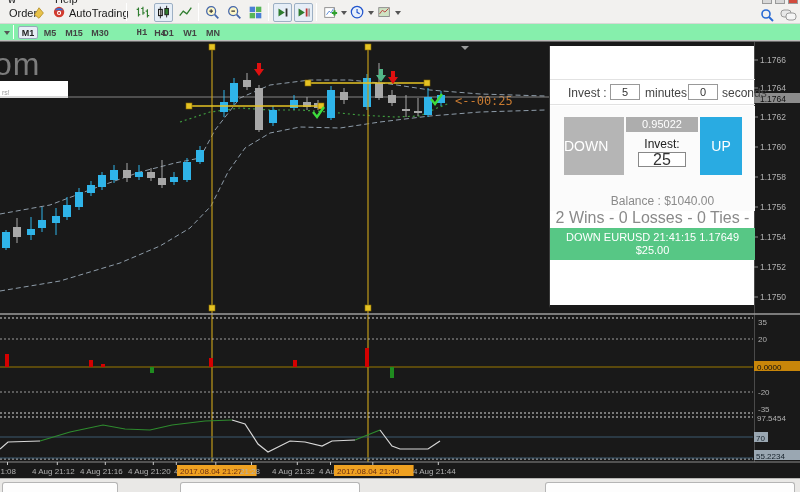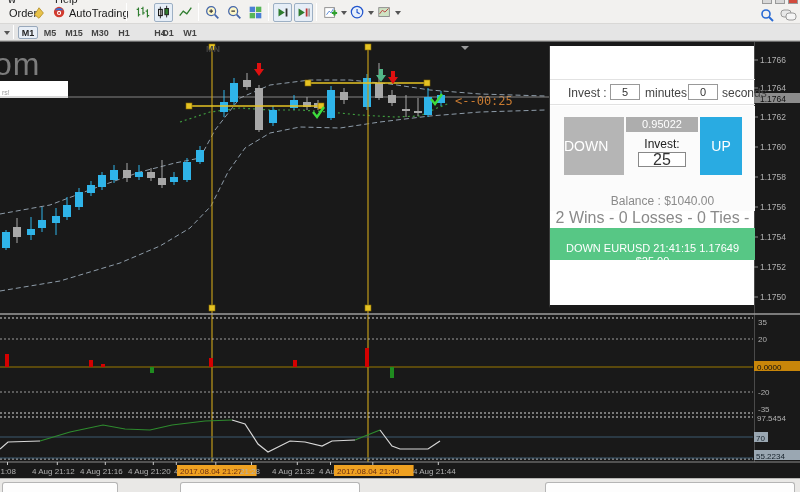--- a/index.html
+++ b/index.html
@@ -4,21 +4,21 @@
 <style>
   * { margin:0; padding:0; box-sizing:border-box; }
   html,body { width:800px; height:492px; overflow:hidden; background:#191919;
               font-family:"Liberation Sans", sans-serif; }
   #stage { position:relative; width:800px; height:492px; }
 
   
   #toolbar1 { position:absolute; left:0; top:0; width:800px; height:24px;
               background:#f2f1ef; border-bottom:1px solid #d9d8d6; z-index:5; overflow:hidden;}
   #toolbar2 { position:absolute; left:0; top:24px; width:800px; height:17px;
-              background:#e5e5e5; border-bottom:1px solid #bdbcba; z-index:5;}
+              background:#86efac; border-bottom:1px solid #bdbcba; z-index:5;}
   .menu-sliver { position:absolute; top:-7px; font-size:11px; color:#222; }
   .tb-label { position:absolute; top:7px; font-size:11px; color:#1a1a1a; }
   .tb-btn { position:absolute; top:3px; width:19px; height:19px; border:1px solid transparent;
             border-radius:2px; }
   .tb-btn.pressed { border:1px solid #9db0c4; background:#e6eef7; }
   .tb-sep { position:absolute; top:3px; width:1px; height:18px; background:#c9c8c6;
             border-right:1px solid #ffffff; }
   .caret { position:absolute; width:0; height:0; border-left:3px solid transparent;
            border-right:3px solid transparent; border-top:4px solid #555; }
   .tf-btn { position:absolute; top:2px; height:13px; font-size:9px; font-weight:bold; color:#444;
@@ -60,21 +60,21 @@
   #invest-input { position:absolute; left:88px; top:46px; width:48px; height:15px;
                   border:1px solid #888; text-align:center; font-size:16px; color:#333;}
   #up-btn { position:absolute; left:150px; top:11px; width:42px; height:58px; background:#29abe2;
             color:#fff; font-size:14px; text-align:center; line-height:58px; }
   #balance-line { position:absolute; left:0; top:148px; width:225px; text-align:center;
                   font-size:12px; color:#8a8a8a; }
   #stats-line { position:absolute; left:0; top:163px; width:205px; text-align:center;
                 font-size:16px; color:#8a8a8a; }
   #trade-banner { position:absolute; left:0; top:182px; width:205px; height:32px;
                   background:#57c785; color:#fff; font-size:11px; text-align:center;
-                  padding-top:14px; line-height:13px;}
+                  padding-top:3px; line-height:13px;}
 
   
   #bottom-strip { position:absolute; left:0; top:478px; width:800px; height:14px;
                   background:#e9e8e6; z-index:5; border-top:1px solid #b7b6b4;}
   .dock-box { position:absolute; top:3px; height:11px; background:#fdfdfd;
               border:1px solid #b5b5b5; border-bottom:none; border-radius:3px 3px 0 0;}
 
   svg text { font-family:"Liberation Sans", sans-serif; }
 </style>
 </head>
@@ -179,25 +179,25 @@
   </div>
 
   <div id="toolbar2">
     <div class="caret" style="left:4px;top:7px"></div>
     <div class="tb-sep" style="left:13px;top:1px;height:14px"></div>
     <div id="tf-row">
         <div class="tf-btn sel" style="left: 18px; width: 20px;">M1</div>
         <div class="tf-btn" style="left: 40px; width: 20px;">M5</div>
         <div class="tf-btn" style="left: 62px; width: 24px;">M15</div>
         <div class="tf-btn" style="left: 88px; width: 24px;">M30</div>
-        <div class="tf-btn" style="left: 114px; width: 20px;">H1</div>
+        <div class="tf-btn" style="left: 132px; width: 20px; font-family: Liberation Mono, monospace;">H1</div>
         <div class="tf-btn" style="left: 140px; width: 20px; margin-left: 10px;">H4</div>
         <div class="tf-btn" style="left: 158px; width: 20px;">D1</div>
         <div class="tf-btn" style="left: 180px; width: 20px;">W1</div>
-        <div class="tf-btn" style="left: 202px; width: 22px; margin-top: 16px;">MN</div>
+        <div class="tf-btn" style="left: 202px; width: 22px;">MN</div>
       </div>
   </div>
 
   <div id="chartwin"></div>
   <div id="watermark">om</div>
   <div id="ad-box">
       <span>rs!</span>
     </div>
   <div id="countdown">&lt;--00:25</div>
 

